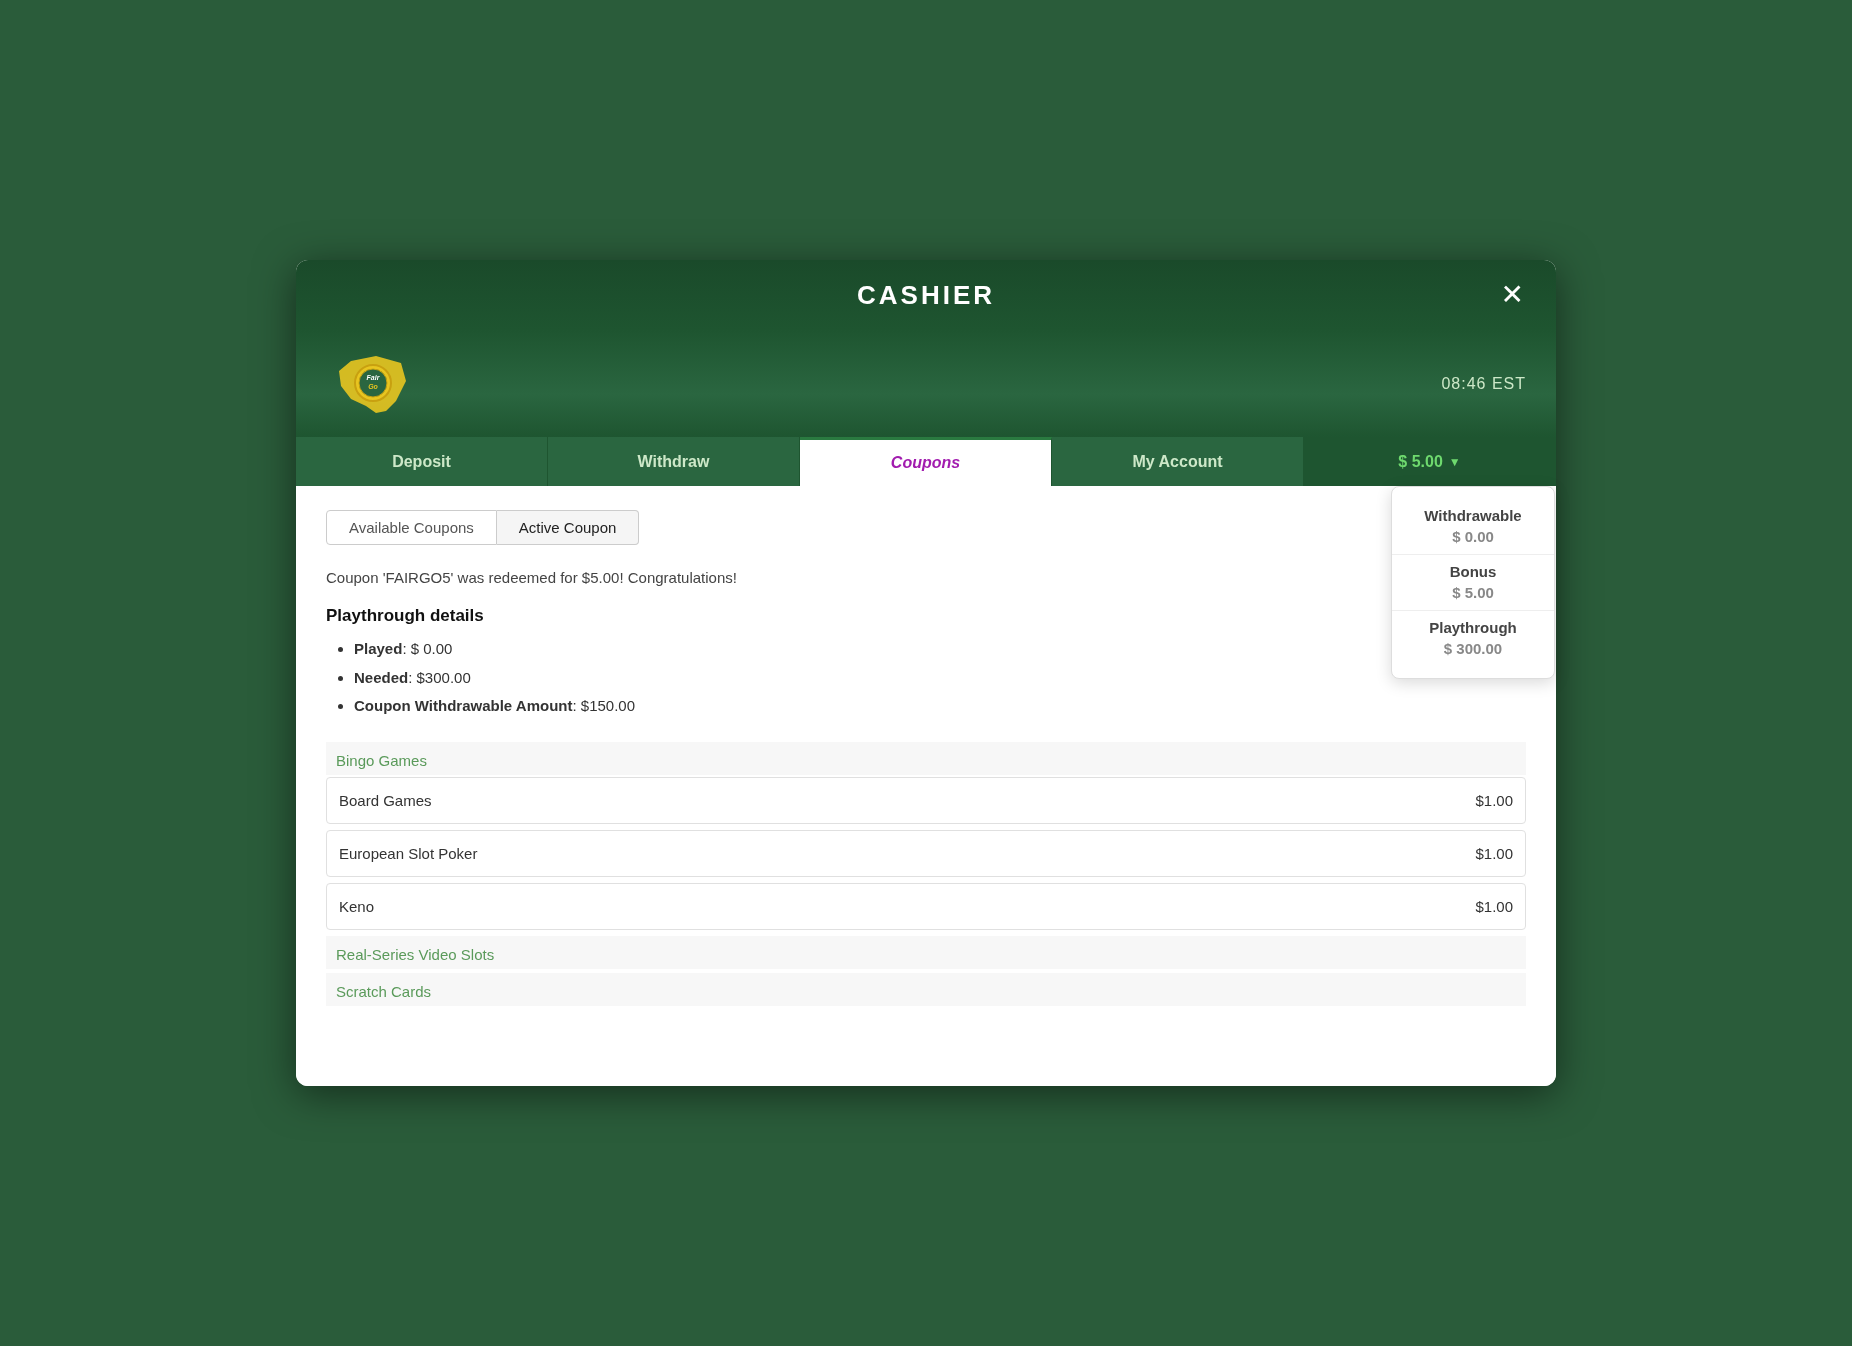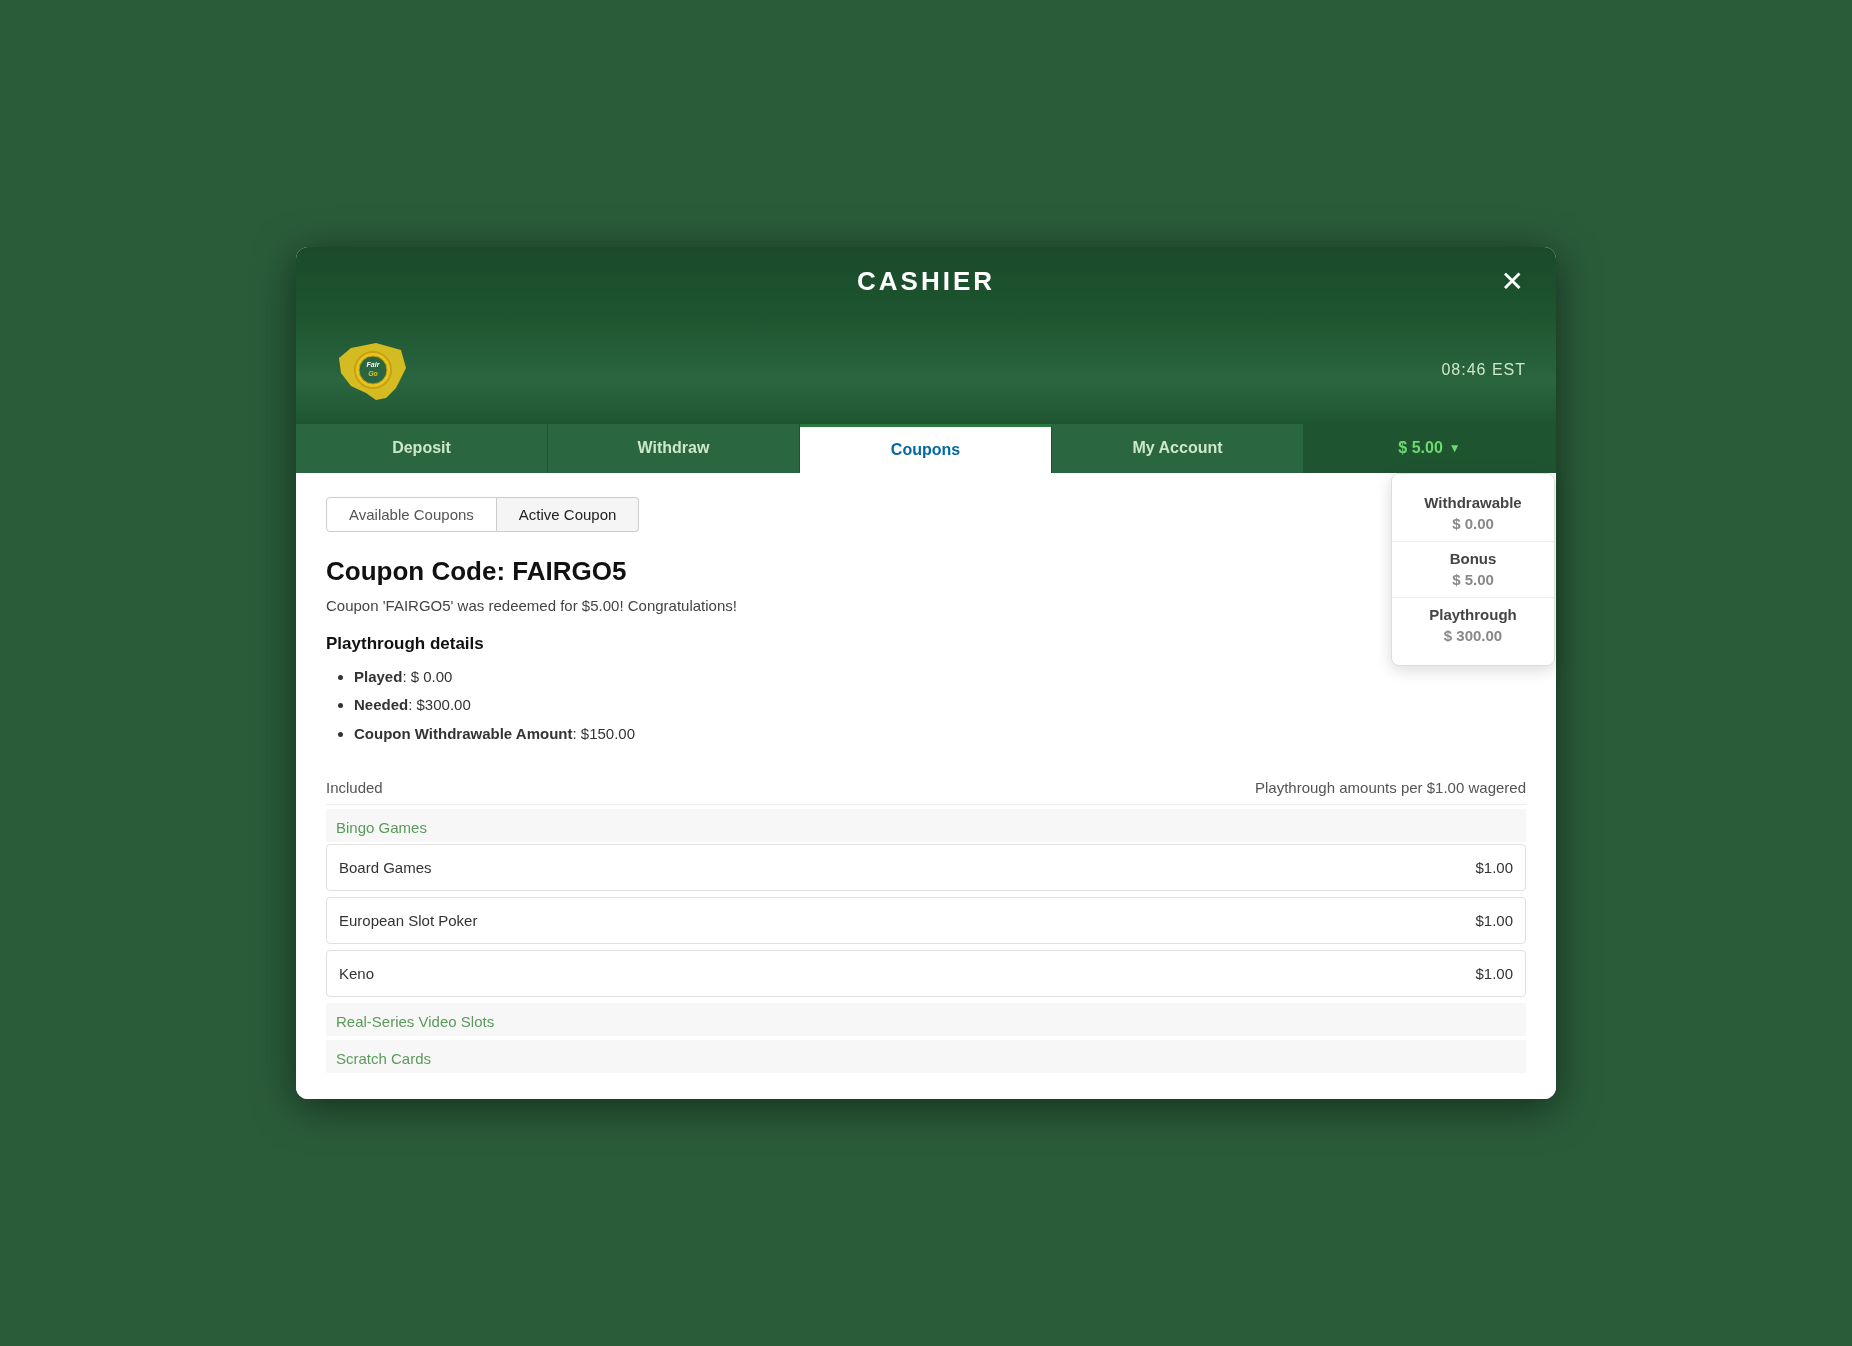--- a/index.html
+++ b/index.html
@@ -80,22 +80,23 @@
       font-size: 16px;
       font-weight: bold;
       cursor: pointer;
       border: none;
       background: #2a6640;
       border-right: 1px solid #1e5530;
     }
     .nav-tab:first-child { border-radius: 0; }
     .nav-tab.active {
       background: #fff;
-      color: #0369a1;
+      color: #a21caf;
       border-top: 3px solid #2a7a40;
+      font-style: italic;
     }
     .nav-tab-balance {
       background: #1e5530;
       color: #6ed96e;
       font-size: 16px;
       font-weight: bold;
       display: flex;
       align-items: center;
       justify-content: center;
       gap: 2px;
@@ -291,41 +292,36 @@
     </button>
   </div>
 
   <div class="modal-body">
 
     <div class="coupon-tabs">
       <button class="coupon-tab">Available Coupons</button>
       <button class="coupon-tab active">Active Coupon</button>
     </div>
 
-    <div class="coupon-code-title">Coupon Code: FAIRGO5</div>
     <div class="coupon-message">Coupon 'FAIRGO5' was redeemed for $5.00! Congratulations!</div>
 
     <div class="playthrough-title">Playthrough details</div>
     <ul class="playthrough-list">
       <li>
         <strong>Played</strong>: <span>$ 0.00</span>
       </li>
       <li>
         <strong>Needed</strong>: <span>$300.00</span>
       </li>
       <li>
         <strong>Coupon Withdrawable Amount</strong>: <span>$150.00</span>
       </li>
     </ul>
 
     <div class="table-section">
-      <div class="table-header-row">
-        <span class="table-header-label">Included</span>
-        <span class="table-header-label">Playthrough amounts per $1.00 wagered</span>
-      </div>
 
       <div class="category-row">Bingo Games</div>
 
       <div class="game-row">
         <span class="game-name">Board Games</span>
         <span class="game-amount">$1.00</span>
       </div>
 
       <div class="game-row">
         <span class="game-name">European Slot Poker</span>

